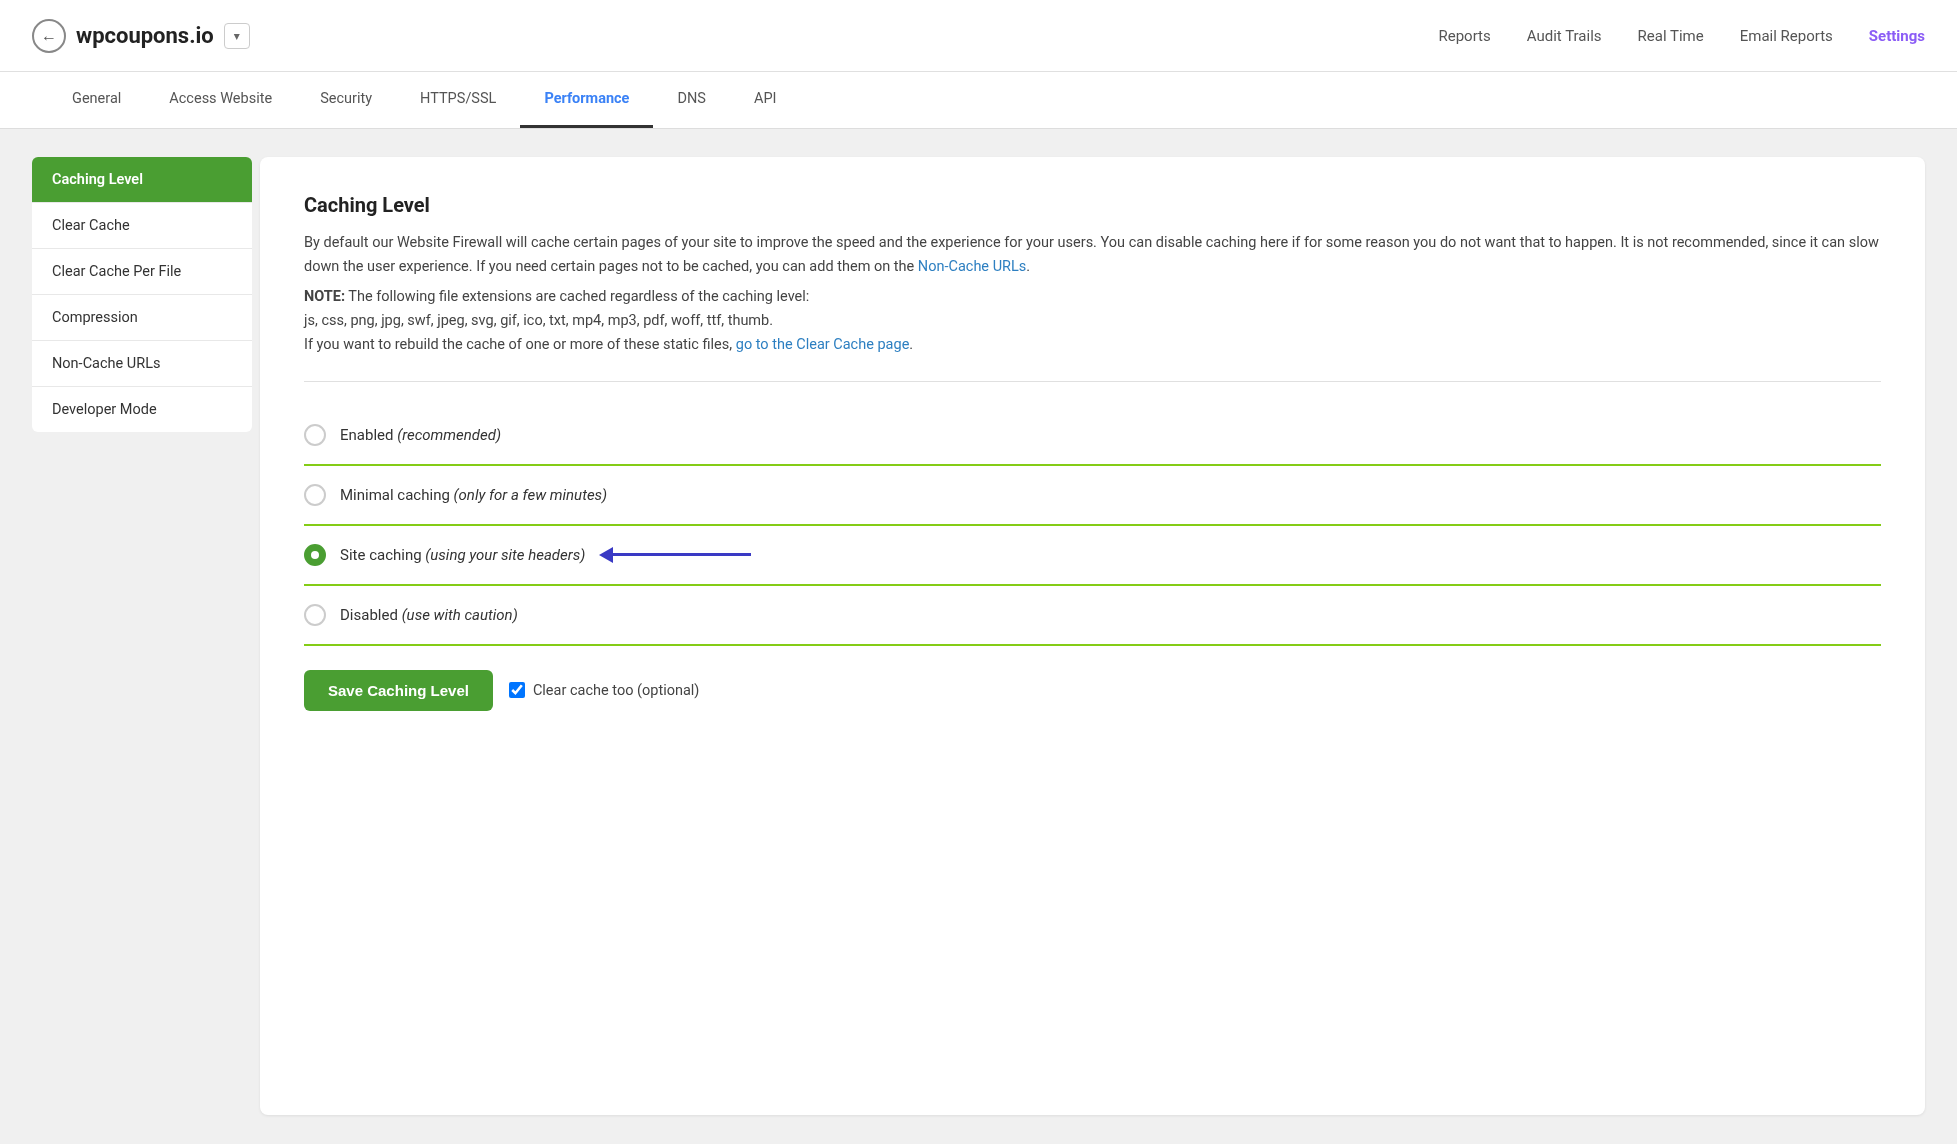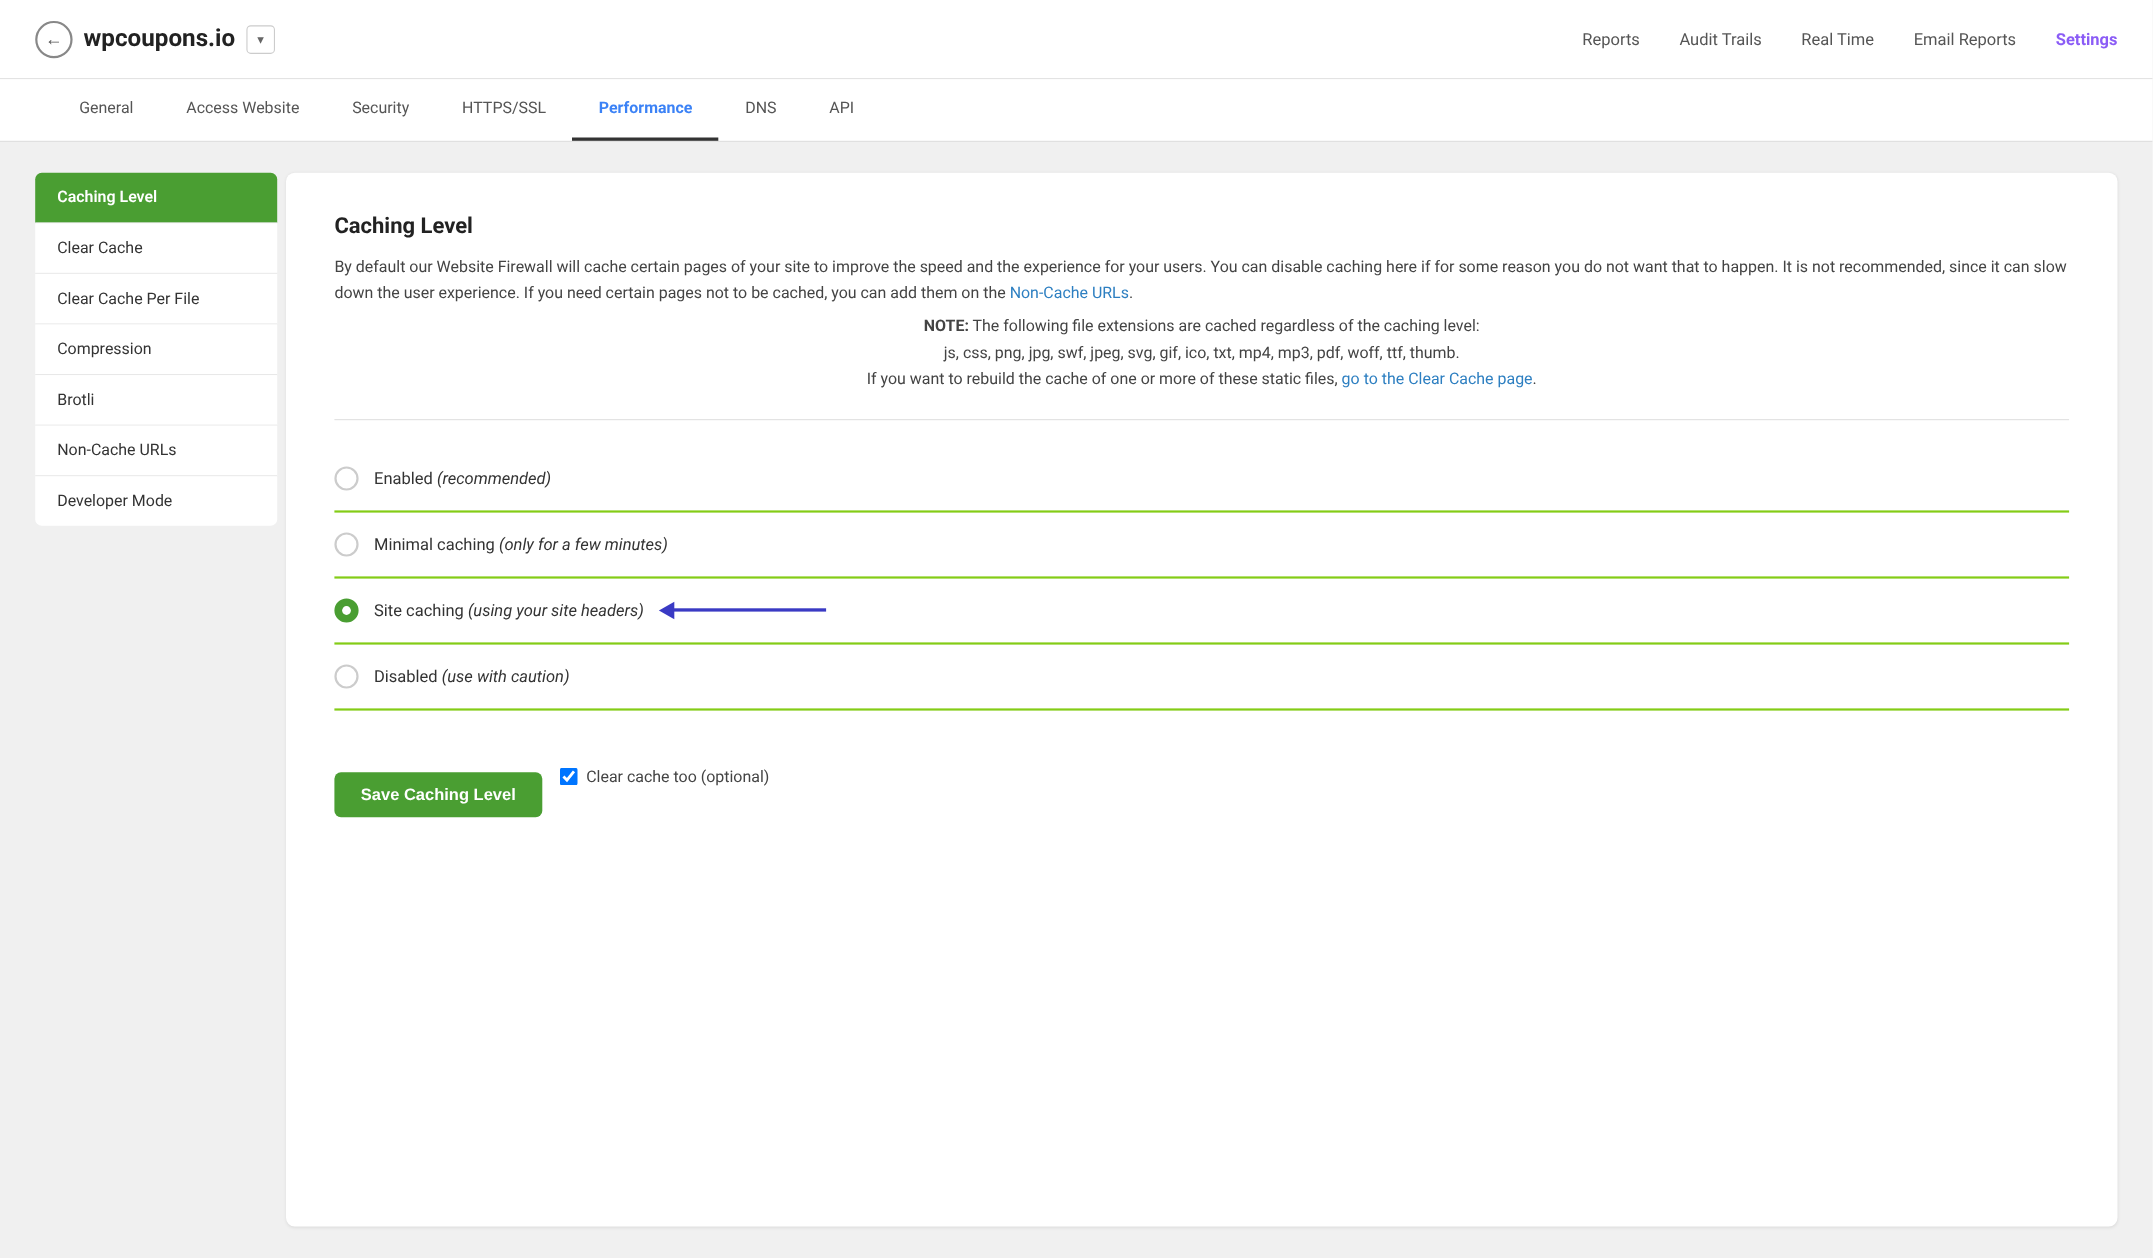--- a/index.html
+++ b/index.html
@@ -150,21 +150,20 @@
     }
     .section-desc a {
       color: #2d7fc1;
       text-decoration: none;
     }
     .section-note {
       font-size: 14.5px;
       color: #444;
       line-height: 1.65;
       margin-bottom: 6px;
-      text-align: center;
     }
     .section-note strong {
       font-weight: 700;
     }
     .section-note a {
       color: #2d7fc1;
       text-decoration: none;
     }
     .divider {
       border: none;
@@ -245,21 +244,20 @@
     }
     .save-btn {
       background: #4a9e32;
       color: #fff;
       border: none;
       border-radius: 6px;
       padding: 12px 24px;
       font-size: 15px;
       font-weight: 600;
       cursor: pointer;
-      margin-top: 32px;
     }
     .checkbox-area {
       display: flex;
       align-items: center;
       gap: 8px;
       font-size: 14.5px;
       color: #444;
       cursor: pointer;
     }
     .checkbox-area input[type="checkbox"] {
@@ -300,21 +298,20 @@
   <a class="sub-tab">API</a>
 </div>
 
 <div class="main-layout">
 
   <div class="sidebar">
     <div class="sidebar-item active">Caching Level</div>
     <div class="sidebar-item">Clear Cache</div>
     <div class="sidebar-item">Clear Cache Per File</div>
     <div class="sidebar-item">Compression</div>
-    <div class="sidebar-item">Brotli</div>
     <div class="sidebar-item">Non-Cache URLs</div>
     <div class="sidebar-item">Developer Mode</div>
   </div>
 
   <div class="content-area">
     <h2 class="section-title">Caching Level</h2>
 
     <p class="section-desc">
       <span>By default our Website Firewall will cache certain pages of your site to improve the speed and the experience for your users. You can disable caching here if for some reason you do not want that to happen. It is not recommended, since it can slow down the user experience. If you need certain pages not to be cached, you can add them on the</span>
       <a>Non-Cache URLs</a>.

